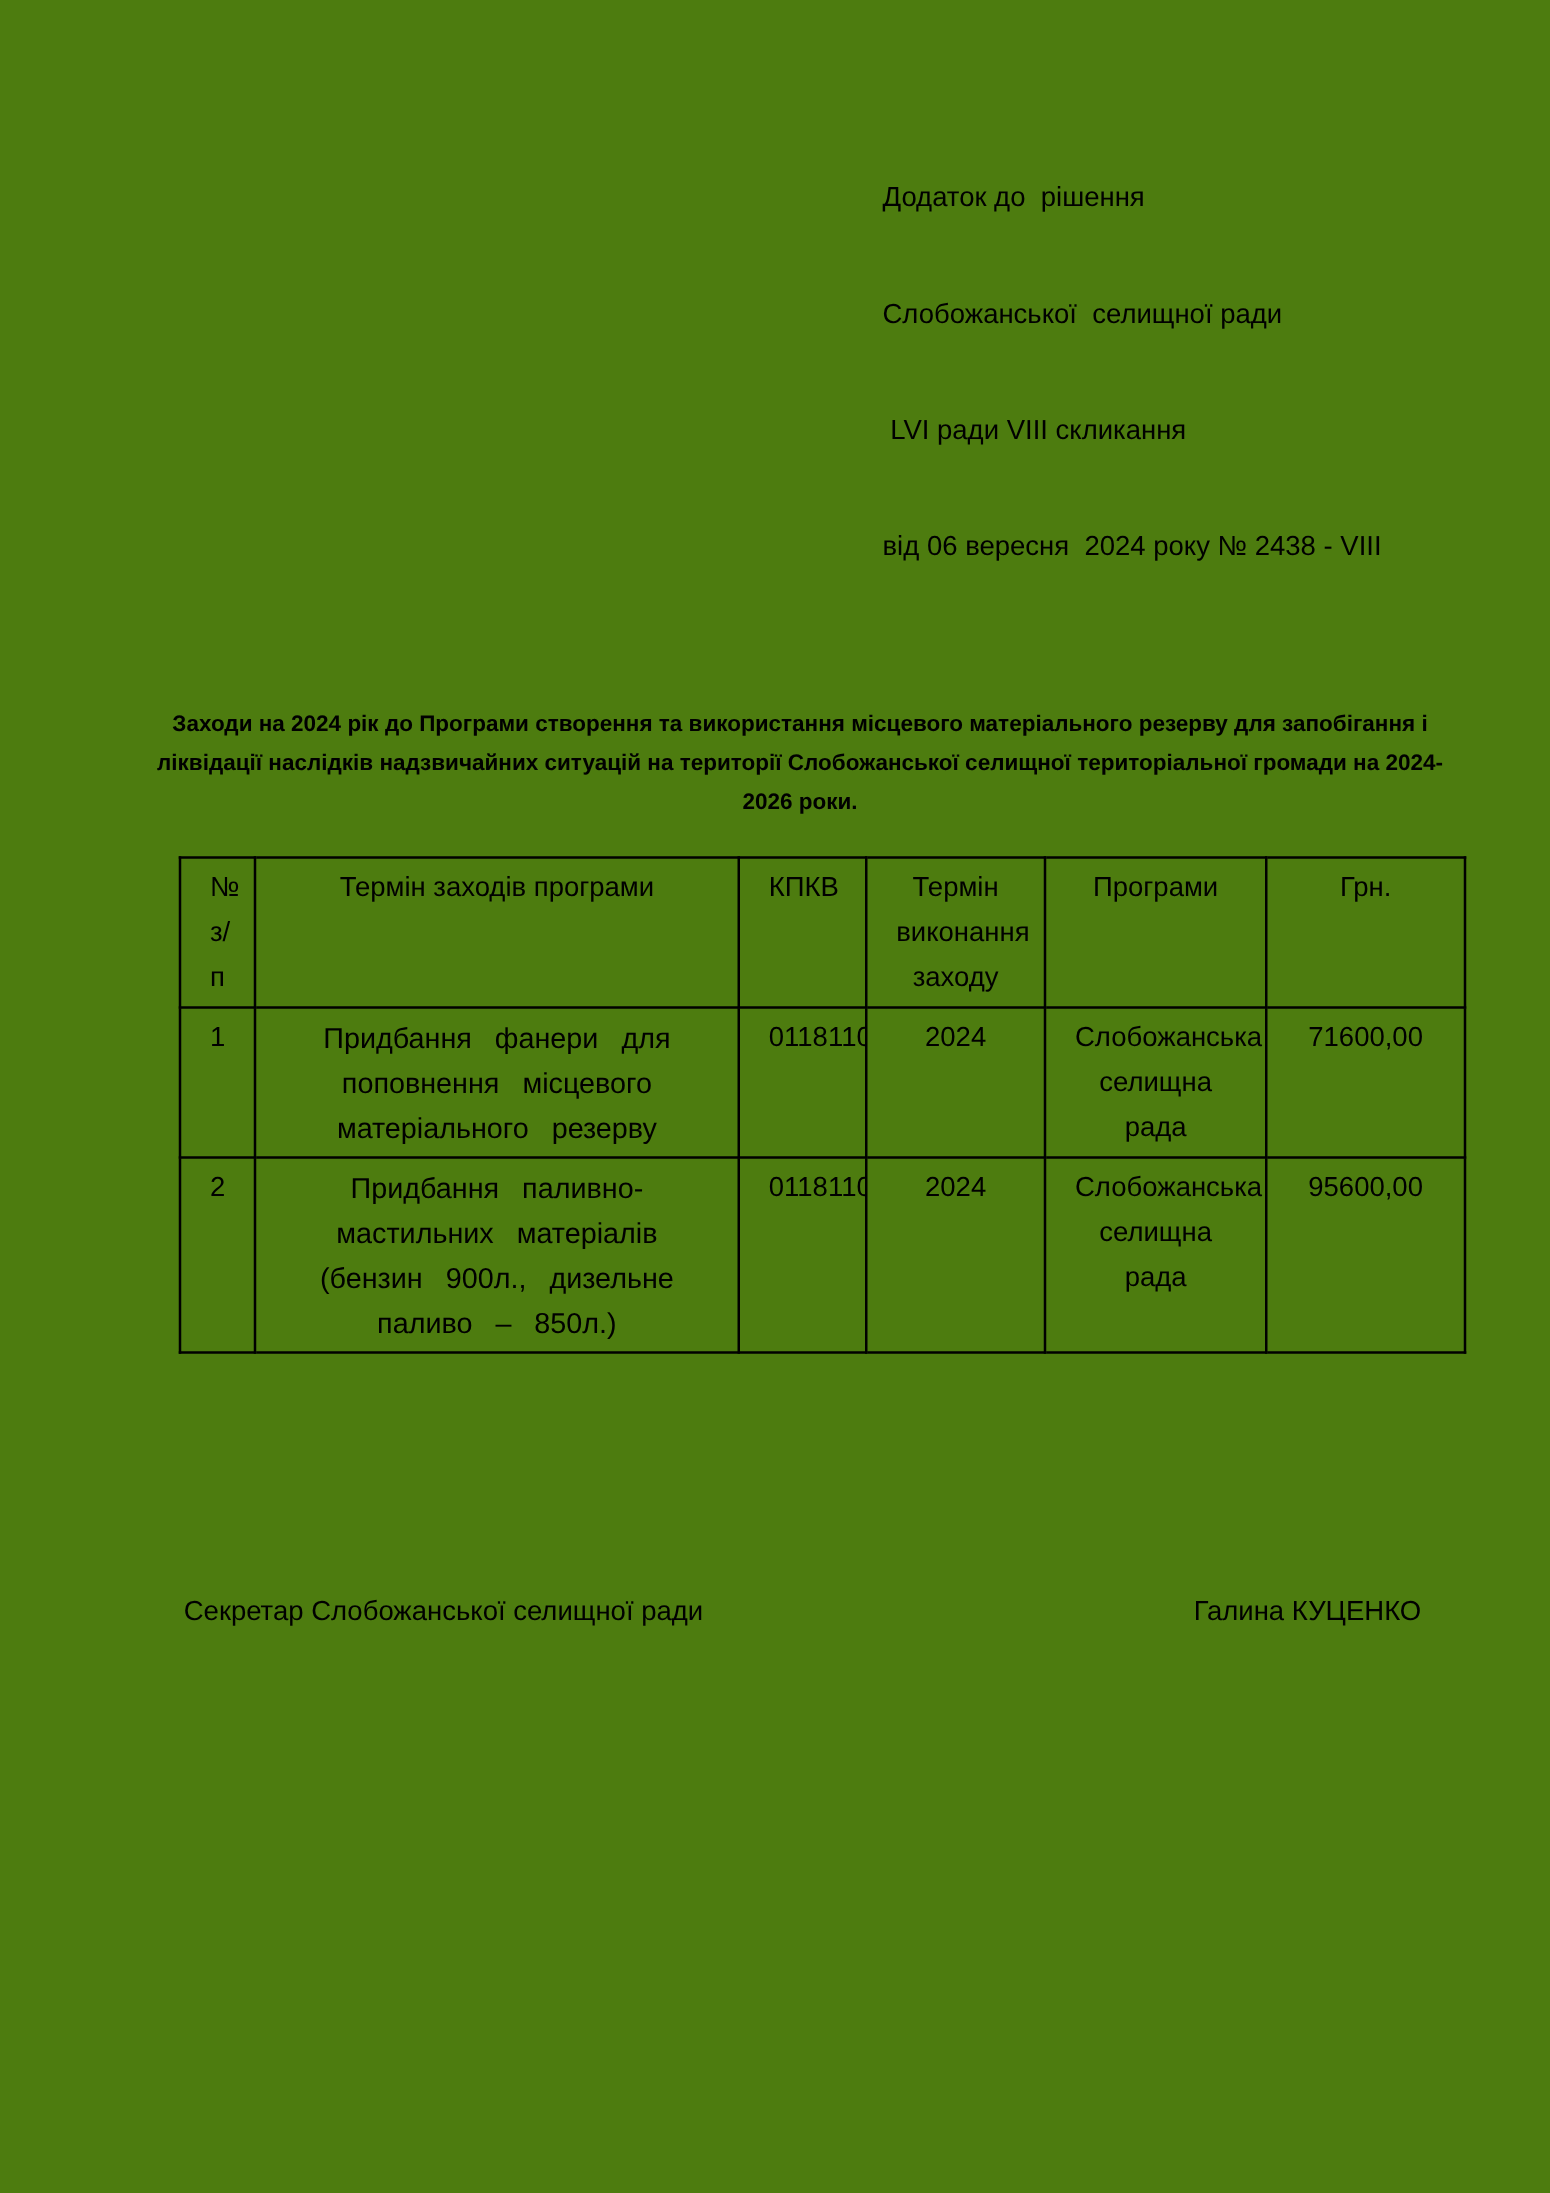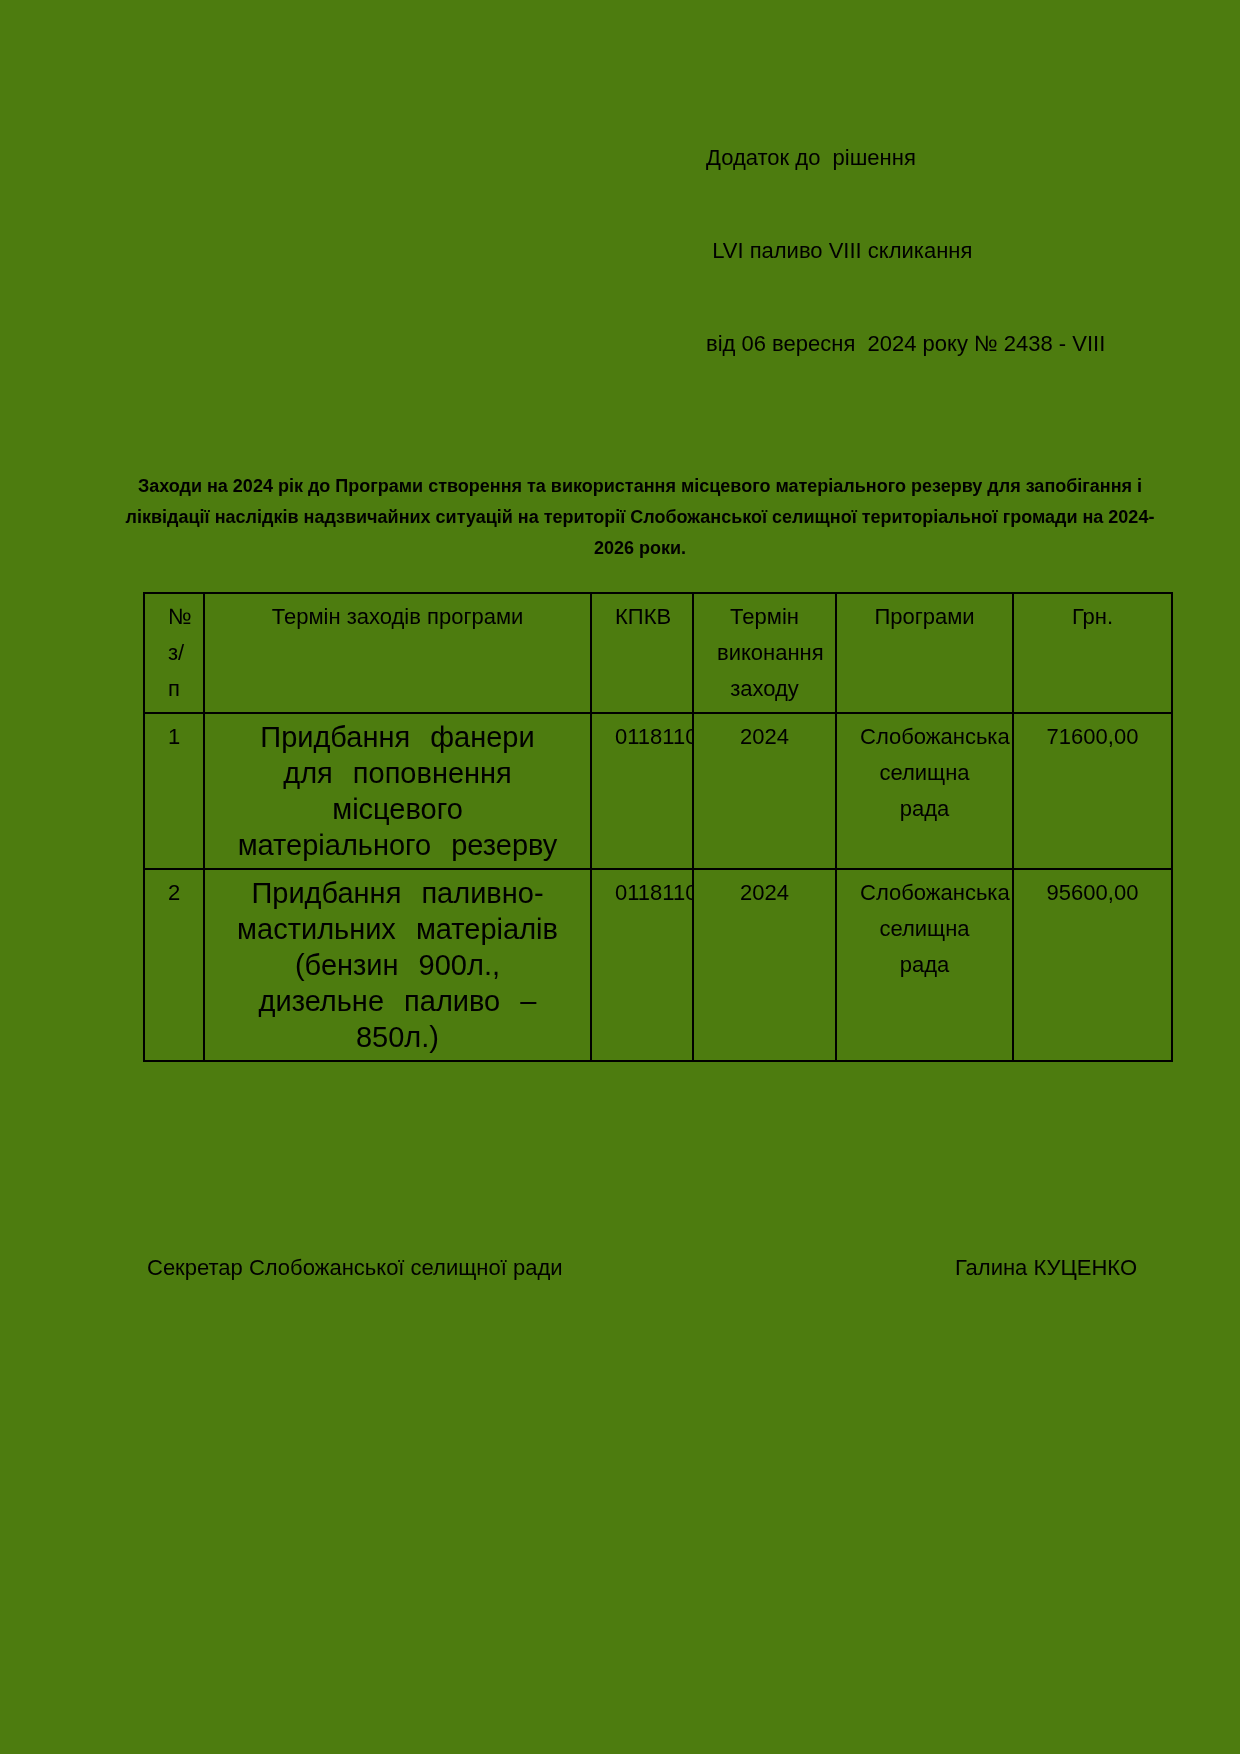--- a/index.html
+++ b/index.html
@@ -47,21 +47,21 @@
     overflow: hidden;
   }
   tr.row-head  { height: 114px; }
   tr.row-item1 { height: 118px; }
   tr.row-item2 { height: 155px; }
   tr.row-total { height: 55px;  }
   td.c-measure {
     text-align: justify;
     padding: 5px 22px;
     word-spacing: 12px;
-    font-size: 29px;
+    font-size: 23px;
   }
   th.h-num { padding: 5px 4px; }
   tr.row-total td {
     border-top: 3px solid #000;
     border-bottom: 3px solid #000;
     font-weight: bold;
   }
   td.c-total-label { text-align: center; }
   
   .signature-row {
@@ -73,21 +73,22 @@
     line-height: 28px;
   }
 </style>
 </head>
 <body>
 
 <div class="page">
 
   <div class="ref-block">
     <div>Додаток до  рішення</div>
-    <div> LVI паливо VIII скликання</div>
+    <div>Слобожанської  селищної ради</div>
+    <div> LVI ради VIII скликання</div>
     <div>від 06 вересня  2024 року № 2438 - VIII</div>
   </div>
 
   <div class="doc-title">Заходи на 2024 рік до Програми створення та використання місцевого матеріального резерву для запобігання і ліквідації наслідків надзвичайних ситуацій на території Слобожанської селищної територіальної громади на 2024-2026 роки.</div>
 
   <table class="measures">
     <colgroup>
       <col style="width:60px">
       <col style="width:387px">
       <col style="width:102px">

